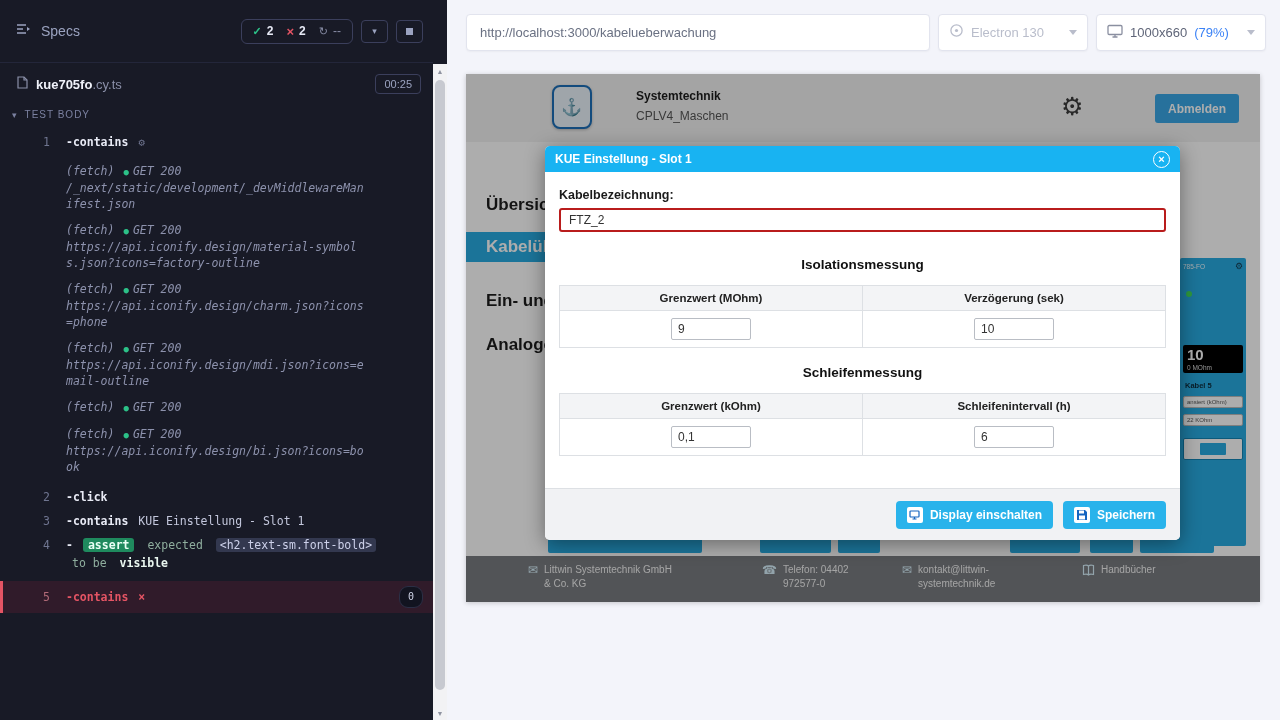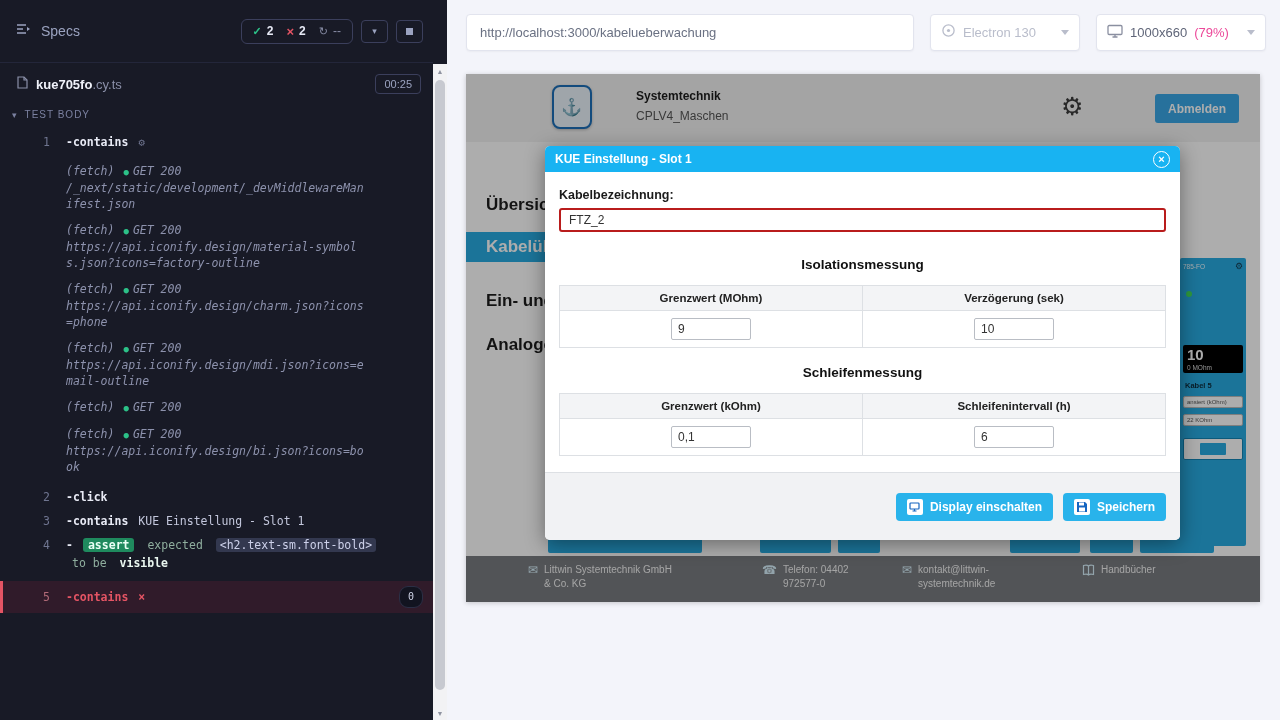--- a/index.html
+++ b/index.html
@@ -54,26 +54,26 @@
   .count-badge { margin-left: auto; background: #121420; color: #cfd3e6; border: 1px solid #2b2f45; border-radius: 9px; padding: 1px 8px; font-size: 10px; font-style: normal; }
 
   
   .rep-scroll { position: absolute; left: 433px; top: 64px; width: 14px; height: 656px; background: #f2f2f4; }
   .scroll-up, .scroll-down { position: absolute; left: 0; width: 14px; height: 14px; color: #8f93a0; font-size: 7px; display: flex; align-items: center; justify-content: center; cursor: pointer; }
   .scroll-up { top: 0; } .scroll-down { bottom: 0; }
   .scroll-thumb { position: absolute; left: 2px; top: 16px; width: 10px; height: 610px; background: #c7c9d0; border-radius: 5px; cursor: grab; }
 
   
   .main { position: absolute; left: 447px; top: 0; width: 833px; height: 720px; background: #f3f4fa; }
-  .browserbar { height: 64px; display: flex; align-items: center; padding: 0 14px 0 19px; gap: 16px; }
+  .browserbar { height: 64px; display: flex; align-items: center; padding: 0 14px 0 19px; gap: 8px; }
   .url-input { flex: 1; height: 37px; border: 1px solid #e2e4ee; border-radius: 4px; background: #fff; color: #6a7183; font-size: 13px; padding: 0 13px; outline: none; box-shadow: 0 1px 2px rgba(0,0,0,0.04); }
   .select-box { height: 37px; background: #fff; border: 1px solid #e2e4ee; border-radius: 4px; display: flex; align-items: center; gap: 7px; padding: 0 10px; cursor: pointer; box-shadow: 0 1px 2px rgba(0,0,0,0.04); }
   .browser-select { width: 150px; color: #b9bdcb; font-size: 13px; }
   .viewport-select { width: 170px; font-size: 13px; }
-  .vp-size { color: #5f6578; } .vp-zoom { color: #ec4899; }
+  .vp-size { color: #5f6578; } .vp-zoom { color: #3b82f6; }
   .chev { width: 0; height: 0; border-left: 4px solid transparent; border-right: 4px solid transparent; border-top: 5px solid #b9bdcb; margin-left: auto; }
 
   
   .aut { position: absolute; left: 19px; top: 74px; width: 794px; height: 528px; background: #fff; box-shadow: 0 1px 5px rgba(0,0,0,0.2); overflow: hidden; }
   .app-header { position: absolute; top: 0; left: 0; right: 0; height: 68px; background: #f2f2f2; }
   .logo { position: absolute; left: 86px; top: 11px; width: 40px; height: 44px; background: #eaf3fb; border: 2px solid #1d6fb8; border-radius: 8px; display: flex; flex-direction: column; align-items: center; justify-content: center; color: #1d6fb8; box-shadow: 0 1px 3px rgba(0,0,0,0.25); }
   .logo-glyph { font-size: 17px; line-height: 1; }
   .station { position: absolute; left: 170px; top: 15px; }
   .station-label { font-weight: bold; font-size: 12px; color: #1d1d1d; }
   .station-value { font-size: 12px; color: #555; margin-top: 6px; }
@@ -109,21 +109,21 @@
   .modal-close { margin-left: auto; width: 17px; height: 17px; border: 1.5px solid #fff; border-radius: 50%; display: flex; align-items: center; justify-content: center; font-size: 11px; line-height: 1; cursor: pointer; font-weight: bold; }
   .modal-body { flex: 1; padding: 10px 14px 0; }
   .m-label { font-weight: bold; font-size: 12.5px; color: #1b1b1b; margin: 6px 0 6px; }
   .m-input-full { width: 100%; height: 24px; border: 2px solid #b91c1c; border-radius: 3px; font-size: 12px; padding: 0 8px; color: #333; outline: none; }
   .m-section { text-align: center; font-weight: bold; font-size: 13.5px; color: #111; margin: 25px 0 13px; }
   .m-section.second { margin-top: 17px; }
   .m-table { width: 100%; border-collapse: collapse; border-radius: 31px; }
   .m-table th { border: 1px solid #dde0e4; background: #f3f4f6; font-size: 11.5px; font-weight: bold; padding: 6px 4px; text-align: center; color: #222; width: 50%; }
   .m-table td { border: 1px solid #dde0e4; padding: 7px; text-align: center; }
   .m-table input { width: 80px; height: 22px; border: 1px solid #b9bdc4; border-radius: 2px; font-size: 12px; padding: 0 6px; color: #333; outline: none; }
-  .modal-footer { height: 68px; background: #f1f2f4; border-top: 1px solid #dde0e4; display: flex; align-items: center; justify-content: flex-end; gap: 10px; padding: 0 14px; flex-shrink: 0; }
+  .modal-footer { height: 52px; background: #f1f2f4; border-top: 1px solid #dde0e4; display: flex; align-items: center; justify-content: flex-end; gap: 10px; padding: 0 14px; flex-shrink: 0; }
   .m-btn { background: #29b3eb; color: #fff; font-weight: bold; font-size: 12px; border: none; border-radius: 4px; height: 28px; padding: 0 11px; display: flex; align-items: center; gap: 7px; cursor: pointer; }
   .btn-ic { width: 16px; height: 16px; background: #fff; border-radius: 2px; display: flex; align-items: center; justify-content: center; }
 </style>
 </head>
 <body>
 
 <div class="screen">
 
   <div class="reporter">
     <div class="rep-inner">

